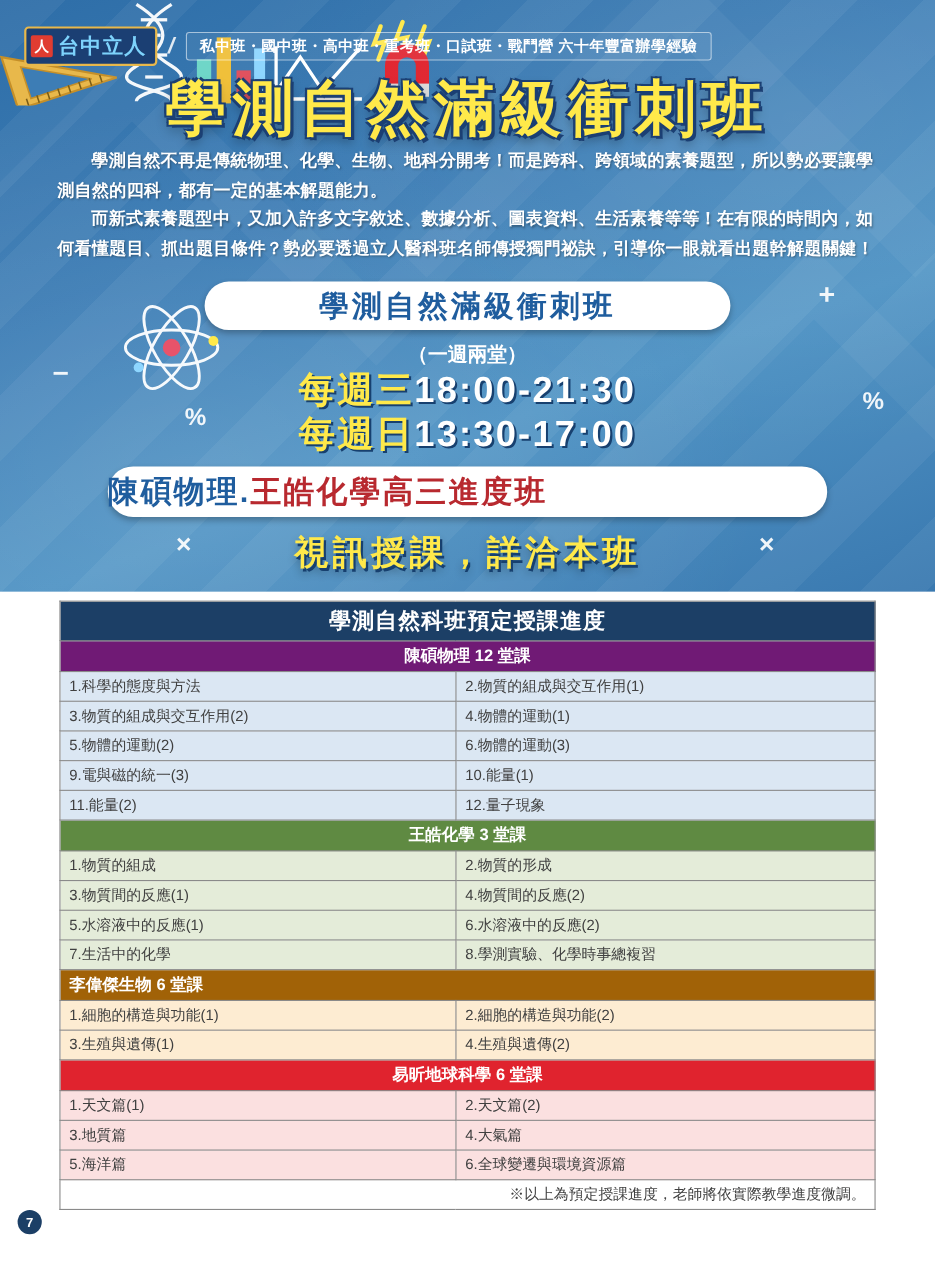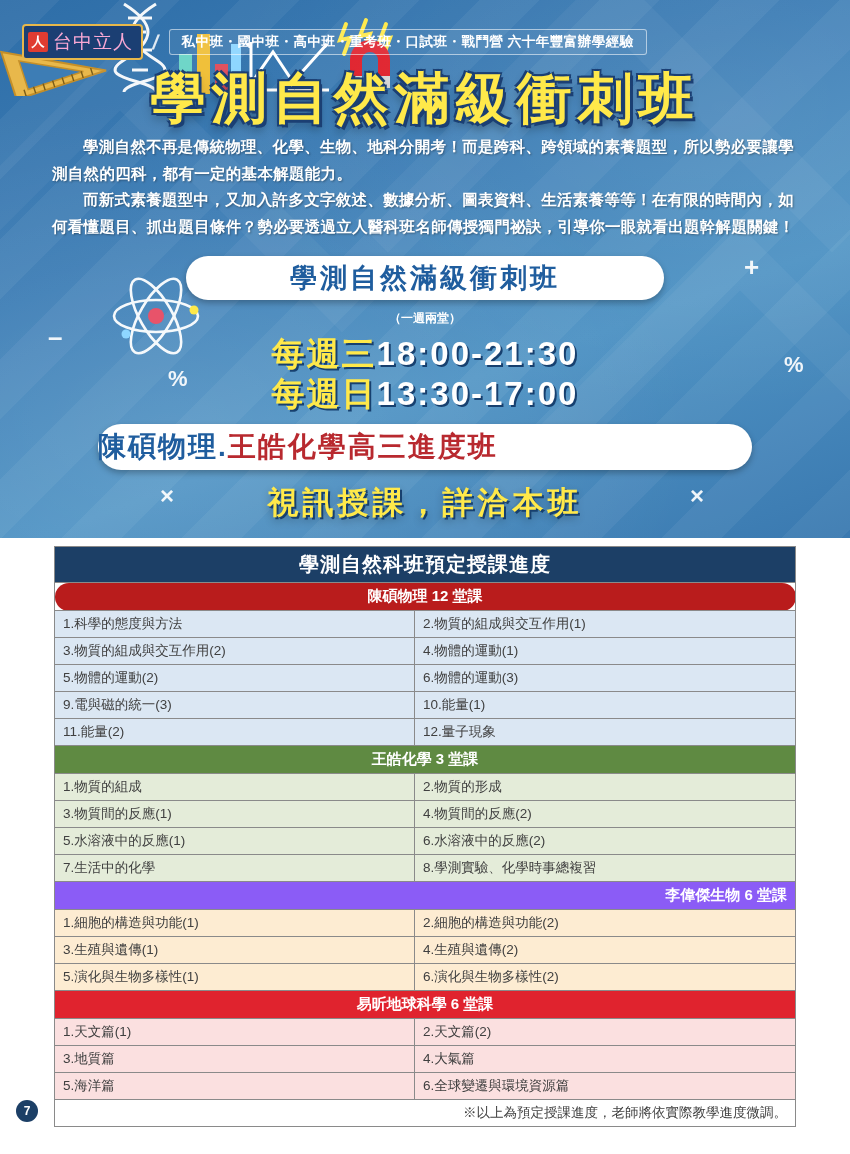--- a/index.html
+++ b/index.html
@@ -66,23 +66,23 @@
   .logo-mark {
     width: 20px; height: 20px;
     background: #e03c31;
     color: #fff;
     font-size: 13px;
     font-weight: bold;
     display: flex; align-items: center; justify-content: center;
     border-radius: 2px;
   }
   .logo-text {
-    color: #f9a8d4;
+    color: #7dd3fc;
     font-size: 19px;
-    font-weight: normal;
+    font-weight: bold;
     letter-spacing: 1px;
     white-space: nowrap;
   }
   .slash {
     color: #ffffff;
     font-size: 20px;
     font-weight: bold;
     transform: skewX(-12deg);
     opacity: .85;
   }
@@ -144,21 +144,21 @@
     font-size: 27px;
     font-weight: bold;
     letter-spacing: 3px;
     color: #1f5d9e;
   }
   .subnote {
     position: absolute;
     top: 310px; left: 0; right: 0;
     text-align: center;
     color: #ffffff;
-    font-size: 12px;
+    font-size: 18px;
     font-weight: bold;
     z-index: 6;
   }
   .time-line {
     position: absolute;
     left: 0; right: 0;
     text-align: center;
     font-size: 33px;
     font-weight: bold;
     letter-spacing: 2px;
@@ -236,30 +236,30 @@
   td.title-cell {
     background: #1c3f66;
     color: #ffffff !important;
     font-size: 20px;
     font-weight: bold;
     text-align: center;
     letter-spacing: 1px;
     height: 34px;
   }
   td.sec-phys {
-    background: #b91c1c; color: #ffffff !important;
-    text-align: center; font-weight: bold; font-size: 15px; height: 27px; border-radius: 14px;
+    background: #701a75; color: #ffffff !important;
+    text-align: center; font-weight: bold; font-size: 15px; height: 27px;
   }
   td.sec-chem {
     background: #5f8a42; color: #ffffff !important;
     text-align: center; font-weight: bold; font-size: 15px; height: 27px;
   }
   td.sec-bio {
-    background: #8b5cf6; color: #ffffff !important;
-    text-align: right; font-weight: bold; font-size: 15px; height: 27px;
+    background: #a16207; color: #ffffff !important;
+    text-align: left; font-weight: bold; font-size: 15px; height: 27px;
   }
   td.sec-earth {
     background: #e0232e; color: #ffffff !important;
     text-align: center; font-weight: bold; font-size: 15px; height: 27px;
   }
   tr.row-phys td { background: #dbe7f3; }
   tr.row-chem td { background: #e4ecd9; }
   tr.row-bio  td { background: #fdecd2; }
   tr.row-earth td { background: #fbe0e0; margin-top: 32px; }
   td.note {
@@ -449,24 +449,20 @@
         <td class="sec-bio" colspan="2">李偉傑生物 6 堂課</td>
       </tr>
       <tr class="row-bio">
         <td>1.細胞的構造與功能(1)</td>
         <td>2.細胞的構造與功能(2)</td>
       </tr>
       <tr class="row-bio">
         <td>3.生殖與遺傳(1)</td>
         <td>4.生殖與遺傳(2)</td>
       </tr>
-      <tr class="row-bio">
-        <td>5.演化與生物多樣性(1)</td>
-        <td>6.演化與生物多樣性(2)</td>
-      </tr>
 
       <tr>
         <td class="sec-earth" colspan="2">易昕地球科學 6 堂課</td>
       </tr>
       <tr class="row-earth">
         <td>1.天文篇(1)</td>
         <td>2.天文篇(2)</td>
       </tr>
       <tr class="row-earth">
         <td>3.地質篇</td>

